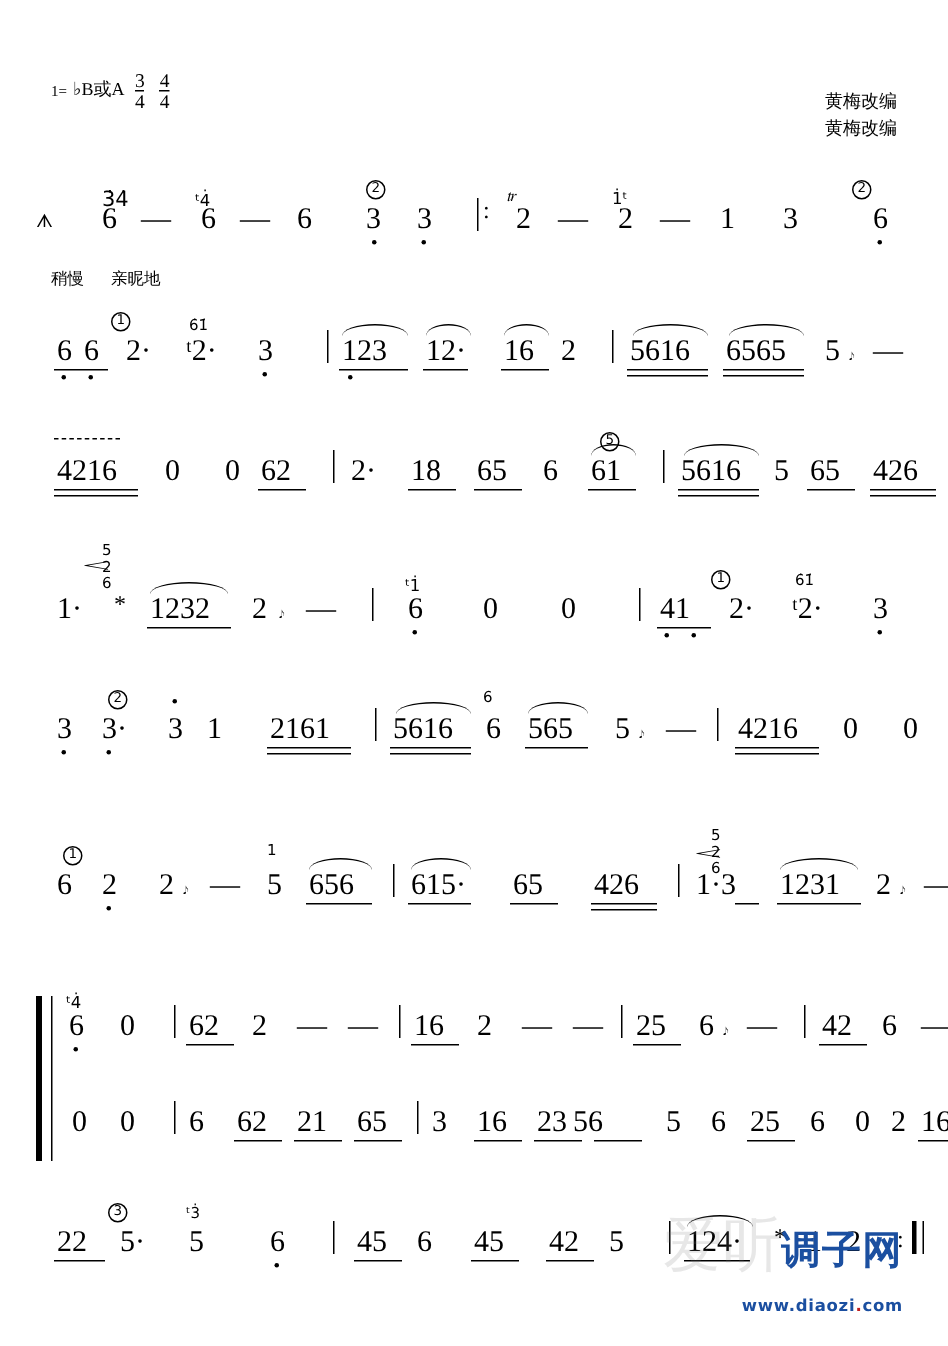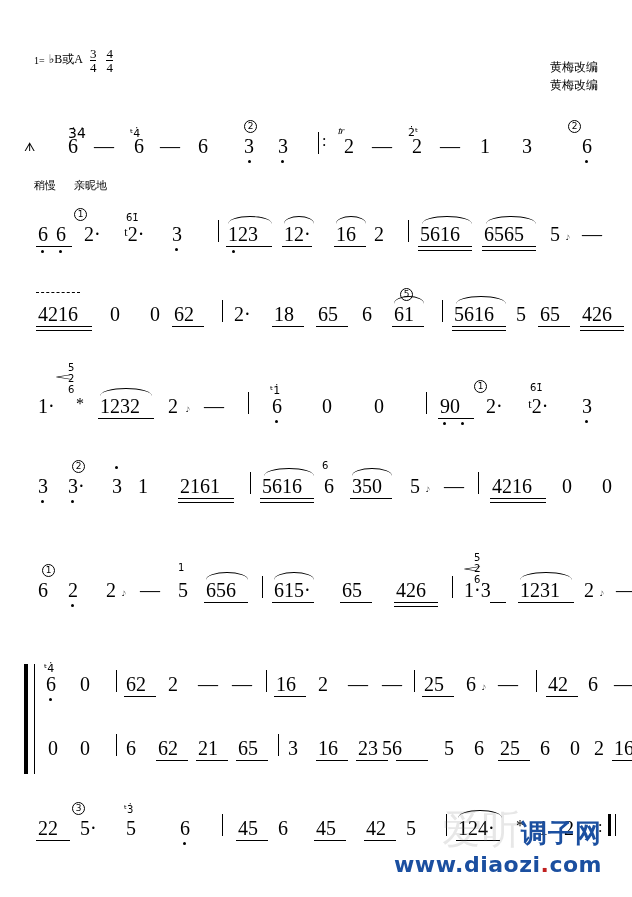--- a/index.html
+++ b/index.html
@@ -162,21 +162,21 @@
     font-family: "DejaVu Sans", sans-serif;
     font-weight: bold;
     color: #1b4fa0;
     letter-spacing: 1px;
   }
   .wm-logo .cn { color: #1b4fa0; }
   .wm-url {
     position: absolute;
     right: 30px;
     bottom: 20px;
-    font-size: 22px;
+    font-size: 11px;
     font-family: "DejaVu Sans", sans-serif;
     font-weight: bold;
     color: #1b4fa0;
     letter-spacing: 0.5px;
   }
   .wm-url .red { color: #c02020; }
   .pagenum {
     position: absolute;
     bottom: 22px;
     left: 0;
@@ -235,21 +235,21 @@
       <div class="circnum" style="left:222px; top:2px;">2</div>
       <div class="note" style="left:222px; top:18px;">3</div>
       <div class="note" style="left:256px; top:18px;">3</div>
       <div class="dot-above" style="left:259px; top:42px;"></div>
       <div class="dot-above" style="left:226px; top:42px;"></div>
       <div class="bar" style="left:296px; top:14px;"></div>
       <div class="repeat-dots" style="left:300px; top:18px;">:</div>
       <div class="orn" style="left:316px; top:6px; font-size:11px;">𝆖</div>
       <div class="note" style="left:322px; top:18px;">2</div>
       <div class="note" style="left:350px; top:18px;">—</div>
-      <div class="orn" style="left:386px; top:8px; font-size:11px;">2̇ᵗ</div>
+      <div class="orn" style="left:386px; top:8px; font-size:11px;">1̇ᵗ</div>
       <div class="note" style="left:390px; top:18px;">2</div>
       <div class="note" style="left:418px; top:18px;">—</div>
       <div class="note" style="left:458px; top:18px;">1</div>
       <div class="note" style="left:500px; top:18px;">3</div>
       <div class="circnum" style="left:546px; top:2px;">2</div>
       <div class="note" style="left:560px; top:18px;">6</div>
       <div class="dot-above" style="left:563px; top:42px;"></div>
     </div>
   </div>
 
@@ -341,21 +341,21 @@
       <div class="orn" style="left:164px; top:36px; font-size:11px;">𝆕</div>
       <div class="note" style="left:182px; top:30px;">—</div>
       <div class="bar" style="left:226px; top:26px;"></div>
       <div class="orn" style="left:248px; top:18px; font-size:11px;">ᵗ1̇</div>
       <div class="note" style="left:250px; top:30px;">6</div>
       <div class="dot-above" style="left:253px; top:54px;"></div>
       <div class="note" style="left:300px; top:30px;">0</div>
       <div class="note" style="left:352px; top:30px;">0</div>
       <div class="bar" style="left:404px; top:26px;"></div>
       <div class="circnum" style="left:452px; top:14px;">1</div>
-      <div class="note" style="left:418px; top:30px;">90</div>
+      <div class="note" style="left:418px; top:30px;">41</div>
       <div class="underline1" style="left:416px; top:52px; width:36px;"></div>
       <div class="dot-above" style="left:421px; top:56px;"></div>
       <div class="dot-above" style="left:439px; top:56px;"></div>
       <div class="note" style="left:464px; top:30px;">2·</div>
       <div class="orn" style="left:508px; top:16px; font-size:10px;">6̇1̇</div>
       <div class="note" style="left:506px; top:30px;">ᵗ2·</div>
       <div class="note" style="left:560px; top:30px;">3</div>
       <div class="dot-above" style="left:563px; top:54px;"></div>
     </div>
   </div>
@@ -373,21 +373,21 @@
       <div class="note" style="left:158px; top:18px;">2161</div>
       <div class="underline1" style="left:156px; top:40px; width:56px;"></div>
       <div class="underline2" style="left:156px; top:44px; width:56px;"></div>
       <div class="bar" style="left:228px; top:14px;"></div>
       <div class="note" style="left:240px; top:18px;">5616</div>
       <div class="underline1" style="left:238px; top:40px; width:54px;"></div>
       <div class="underline2" style="left:238px; top:44px; width:54px;"></div>
       <div class="slur" style="left:242px; top:10px; width:50px;"></div>
       <div class="note" style="left:302px; top:18px;">6</div>
       <div class="orn" style="left:300px; top:2px; font-size:10px;">6</div>
-      <div class="note" style="left:330px; top:18px;">350</div>
+      <div class="note" style="left:330px; top:18px;">565</div>
       <div class="underline1" style="left:328px; top:40px; width:42px;"></div>
       <div class="slur" style="left:330px; top:10px; width:40px;"></div>
       <div class="note" style="left:388px; top:18px;">5</div>
       <div class="orn" style="left:404px; top:24px; font-size:11px;">𝆕</div>
       <div class="note" style="left:422px; top:18px;">—</div>
       <div class="bar" style="left:456px; top:14px;"></div>
       <div class="note" style="left:470px; top:18px;">4216</div>
       <div class="underline1" style="left:468px; top:40px; width:56px;"></div>
       <div class="underline2" style="left:468px; top:44px; width:56px;"></div>
       <div class="note" style="left:540px; top:18px;">0</div>

